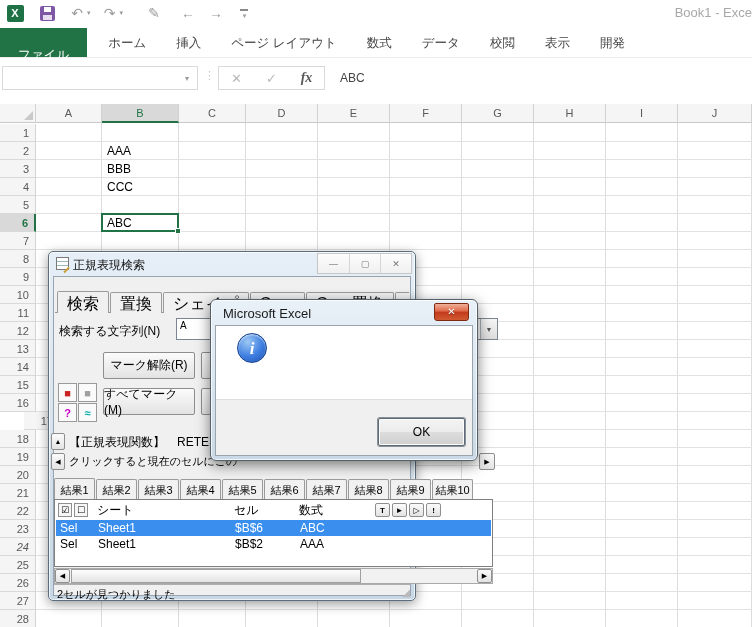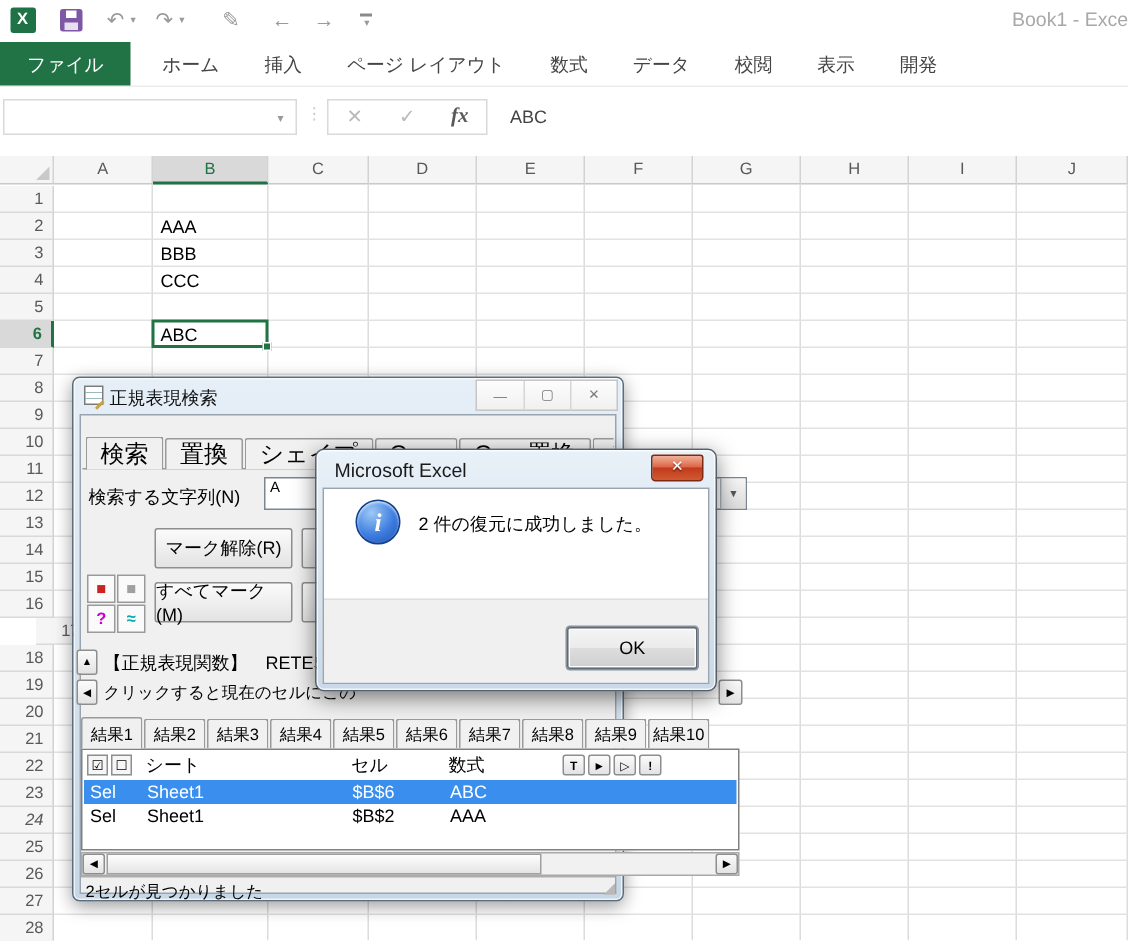--- a/index.html
+++ b/index.html
@@ -20,21 +20,21 @@
   .save-ic .label { position:absolute; left:3px; bottom:1px; width:9px; height:5px; background:#e7def2; }
   .caret { font-size:7px; color:#9a9a9a; margin-left:1px; }
   .qat-more { display:flex; flex-direction:column; align-items:center; line-height:5px; }
   .qat-more .bar { width:8px; border-top:2px solid #8a8a8a; margin-bottom:2px; }
   #win-title { position:absolute; right:0; top:5px; color:#a8a8a8; font-size:13px; white-space:nowrap; }
 
   
   #ribbon { position:absolute; left:0; top:28px; width:752px; height:30px; background:#fff;
             display:flex; align-items:stretch; border-bottom:1px solid #ececec; }
   .rtab { line-height:30px; padding:0 15px; font-size:12.5px; color:#444; white-space:nowrap; }
-  .rtab.file { background:#217346; color:#fff; padding:0 18px; margin-right:6px; }
+  .rtab.file { background:#217346; color:#fff; padding:12px 18px; margin-right:6px; }
 
   
   #fbar { position:absolute; left:0; top:59px; width:752px; height:37px; background:#fff; }
   #namebox { position:absolute; left:2px; top:7px; width:196px; height:24px; border:1px solid #d9d9d9; background:#fff; }
   #namebox .nb-caret { position:absolute; right:8px; top:7px; font-size:8px; color:#9a9a9a; }
   #fdots { position:absolute; left:204px; top:10px; color:#c9c9c9; font-size:11px; }
   #fxgroup { position:absolute; left:218px; top:7px; width:107px; height:24px; border:1px solid #d9d9d9;
              background:#fff; display:flex; align-items:center; }
   #fxgroup .fxi { flex:1; text-align:center; color:#b9b9b9; font-size:13px; }
   #fxgroup .fx { color:#595959; font-family:"Liberation Serif",serif; font-style:italic; font-weight:bold; font-size:14px; }
@@ -356,17 +356,16 @@
       <div class="mark-btn" style="left: 29px; top: 151px; color: rgb(0, 170, 170);">≈</div>
     </div>
 
   <div id="msgbox">
     <span id="mb-title">Microsoft Excel</span>
     <div id="mb-close">✕</div>
     <div id="mb-panel">
       <div id="mb-footer"></div>
     </div>
     <div id="mb-icon">i</div>
-    <div id="mb-text">2 件の復元に成功しました。</div>
     <div id="mb-ok">OK</div>
   </div>
 
 </div>
 
 </body></html>

